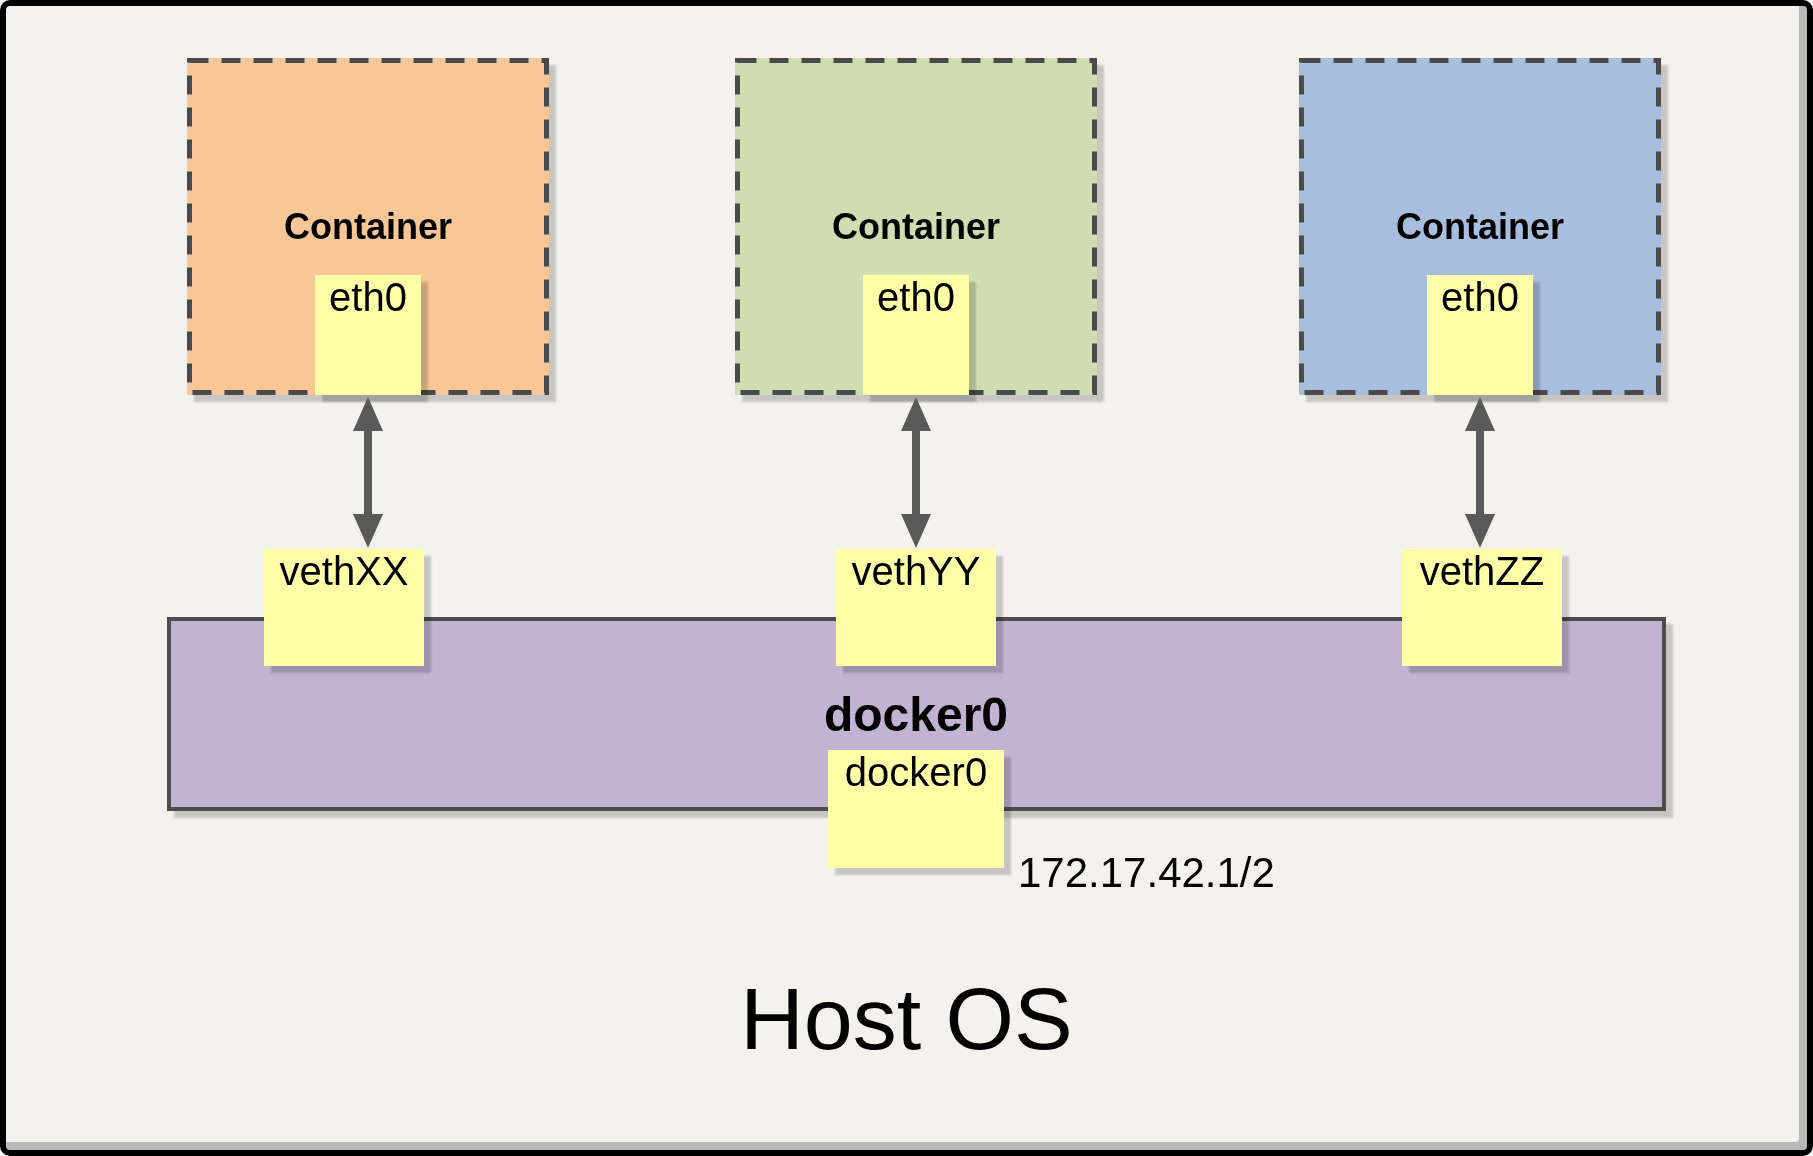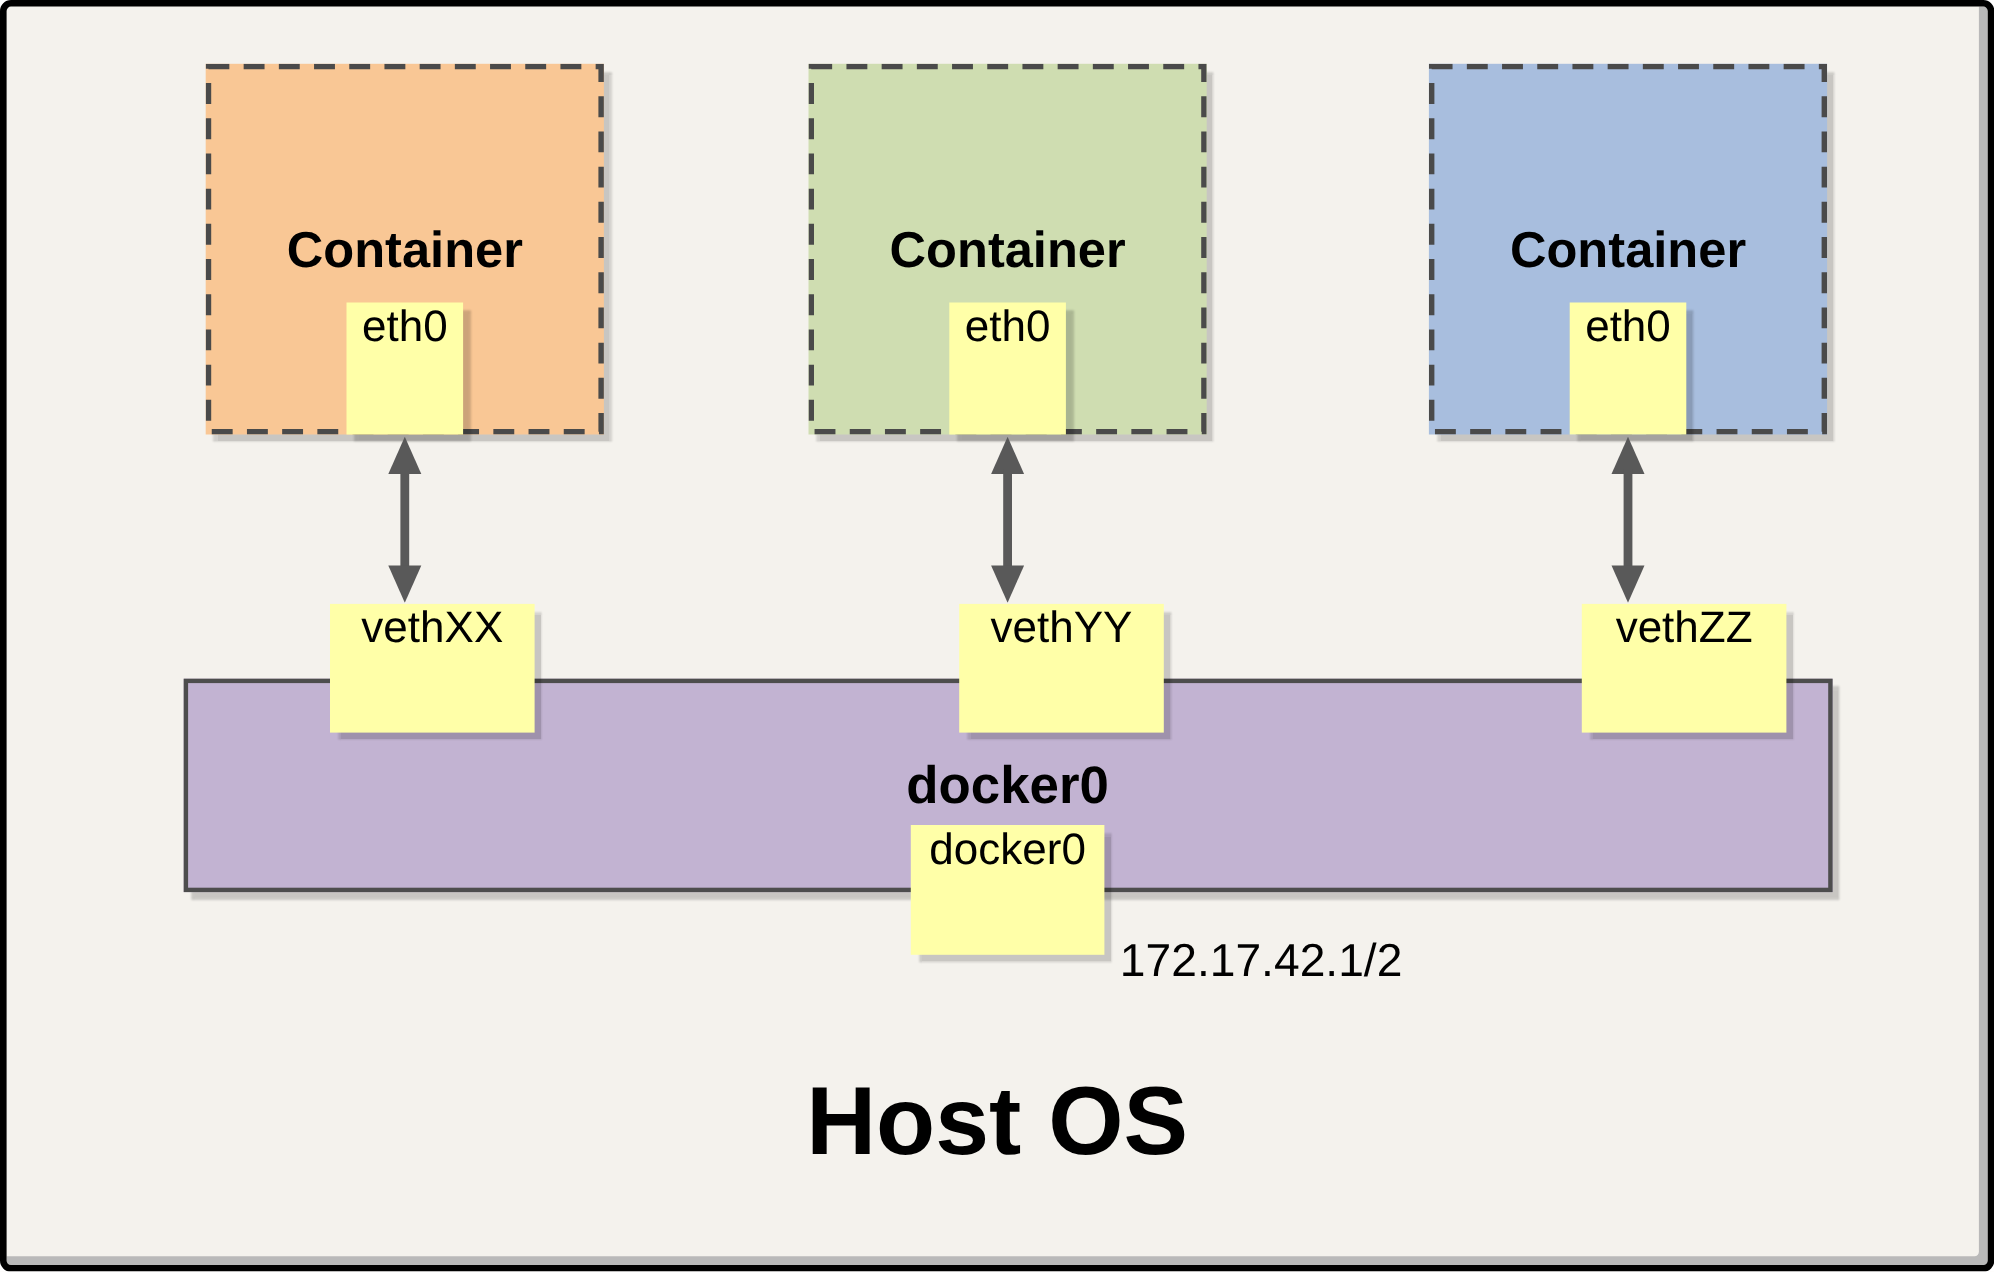--- a/index.html
+++ b/index.html
@@ -25,37 +25,37 @@
   }
   .container-box .dash-svg{position:absolute;left:0;top:0;display:block;}
   .dash-rect{fill:none;stroke:#4a4a4a;stroke-width:5;stroke-dasharray:19 13;}
   .c0{left:181px;}
   .c1{left:729px;}
   .c2{left:1293px;}
 
   .container-label{
     position:absolute;left:0;top:0;width:100%;height:100%;
     display:flex;align-items:center;justify-content:center;
-    font-size:46px;font-weight:700;
+    font-size:36px;font-weight:700;
   }
 
   
   .note{
     position:absolute;
     display:flex;align-items:flex-start;justify-content:center;
     font-size:40px;
     box-shadow:7px 7px 2px rgba(0,0,0,0.18);
     z-index:3;
   }
   .eth-note{
     left:50%;bottom:0;transform:translateX(-50%);
     width:106px;height:120px;
     z-index:2;
   }
-  .veth-note{top:543px;width:186px;height:117px;margin-left:36px;}
+  .veth-note{top:543px;width:160px;height:117px;}
   .v0{left:258px;}
   .v1{left:830px;}
   .v2{left:1396px;}
 
   
   .arrow-svg{position:absolute;top:391px;z-index:2;display:block;}
   .a0{left:344px;}
   .a1{left:892px;}
   .a2{left:1456px;}
 
@@ -85,21 +85,20 @@
     font-size:42px;
     z-index:2;
   }
 
   .host-label{
     position:absolute;
     left:0;top:962px;width:100%;
     text-align:center;
     font-size:88px;
     z-index:1;
-    font-weight:bold;
   }
 </style>
 </head>
 <body>
 
 <div class="frame" style="background-color: rgb(244, 242, 237);">
 
   <div class="container-box c0" style="background-color: rgb(249, 199, 149);">
     <svg class="dash-svg" width="362" height="337" viewBox="0 0 362 337">
       <rect class="dash-rect" x="2.5" y="2.5" width="357" height="332" style="stroke: rgb(74, 74, 74);"></rect>

